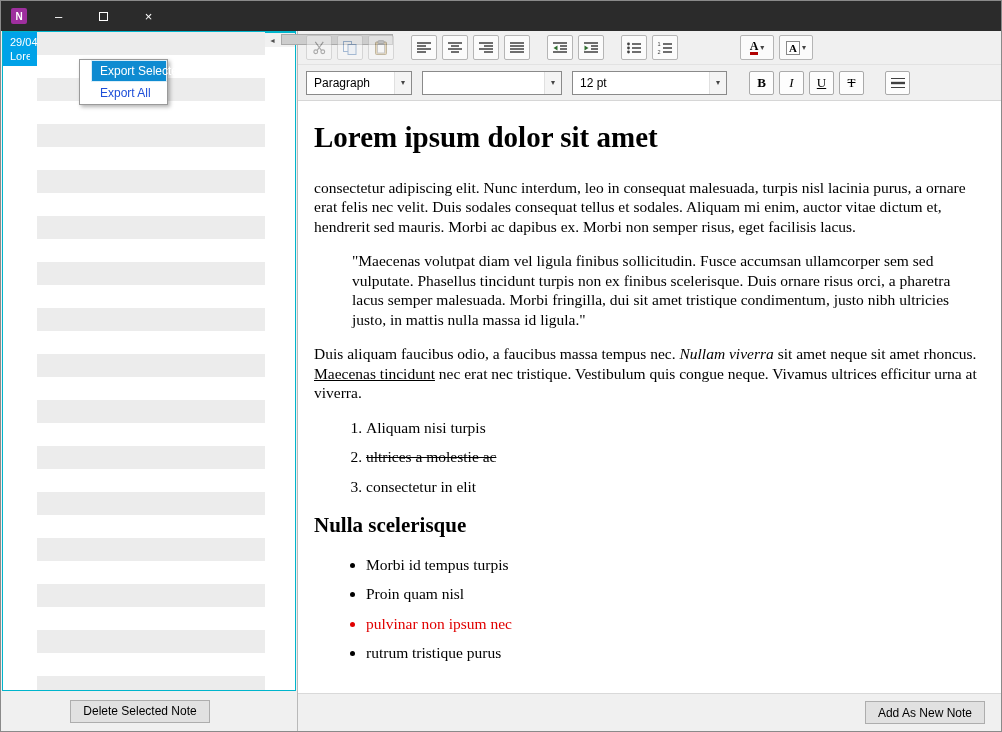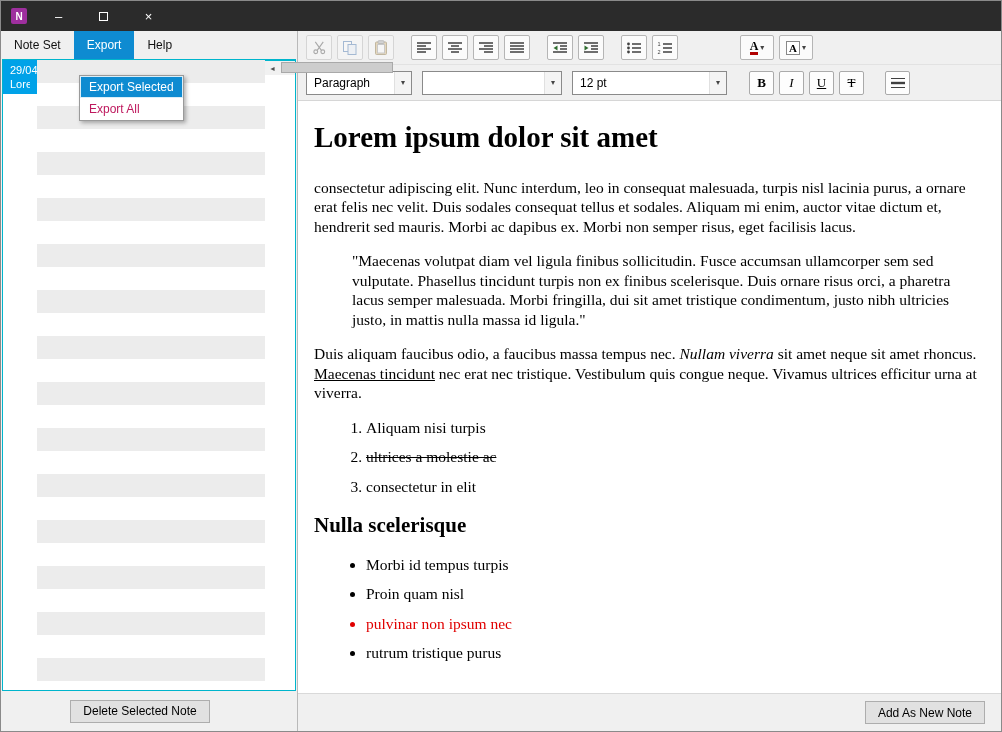--- a/index.html
+++ b/index.html
@@ -85,22 +85,22 @@
   .editor li{margin:10px 0;}
   .editor h2{font-size:21px;font-weight:bold;margin:8px 0 16px;}
   .i-span{font-style:italic;}
   .u-span{text-decoration:underline;}
   li.strike{text-decoration:line-through;}
   li.red{color:var(--red-text);}
 
   .editor-footer{height:38px;flex:0 0 38px;background:var(--toolbar-bg);border-top:1px solid #d9d9d9;display:flex;align-items:center;justify-content:flex-end;padding-right:16px;}
 
   
-  .dropdown{position:absolute;left:78px;top:74px;width:105px;background:#fff;border:1px solid #9a9a9a;box-shadow:2px 2px 4px rgba(0,0,0,.30);z-index:20;}
-  .dd-item{padding:4px 9px;font-size:12px;color:#be185d;white-space:nowrap;}
+  .dropdown{position:absolute;left:78px;top:58px;width:89px;background:#fff;border:1px solid #9a9a9a;box-shadow:2px 2px 4px rgba(0,0,0,.30);z-index:20;padding-left:11px;}
+  .dd-item{padding:4px 9px;font-size:12px;color:#1d4ed8;white-space:nowrap;}
   .dd-item.highlighted{background:var(--menu-highlight);color:#fff;box-shadow:inset 0 0 0 1px rgba(255,255,255,.85);}
 
   svg{display:block;}
 </style>
 </head>
 <body>
 
 <div class="window">
 
   <div class="titlebar">
@@ -116,25 +116,20 @@
         </div>
       <div class="win-btn">
           <span>×</span>
         </div>
     </div>
   </div>
 
   <div class="main">
 
     <div class="left-panel">
-      <div class="menubar">
-        <div class="menu-tab">Note Set</div>
-        <div class="menu-tab active">Export</div>
-        <div class="menu-tab">Help</div>
-      </div>
 
       <div class="note-list">
         <div class="note-item">
           <div class="note-date">29/04/2021</div>
           <div class="note-preview">Lorem ipsum dolor sit amet, consectetur adipiscing</div>
         </div>
         <div class="stripe-area"></div>
         <div class="hscroll">
           <div class="scroll-arrow">◄</div>
           <div class="scroll-track">

